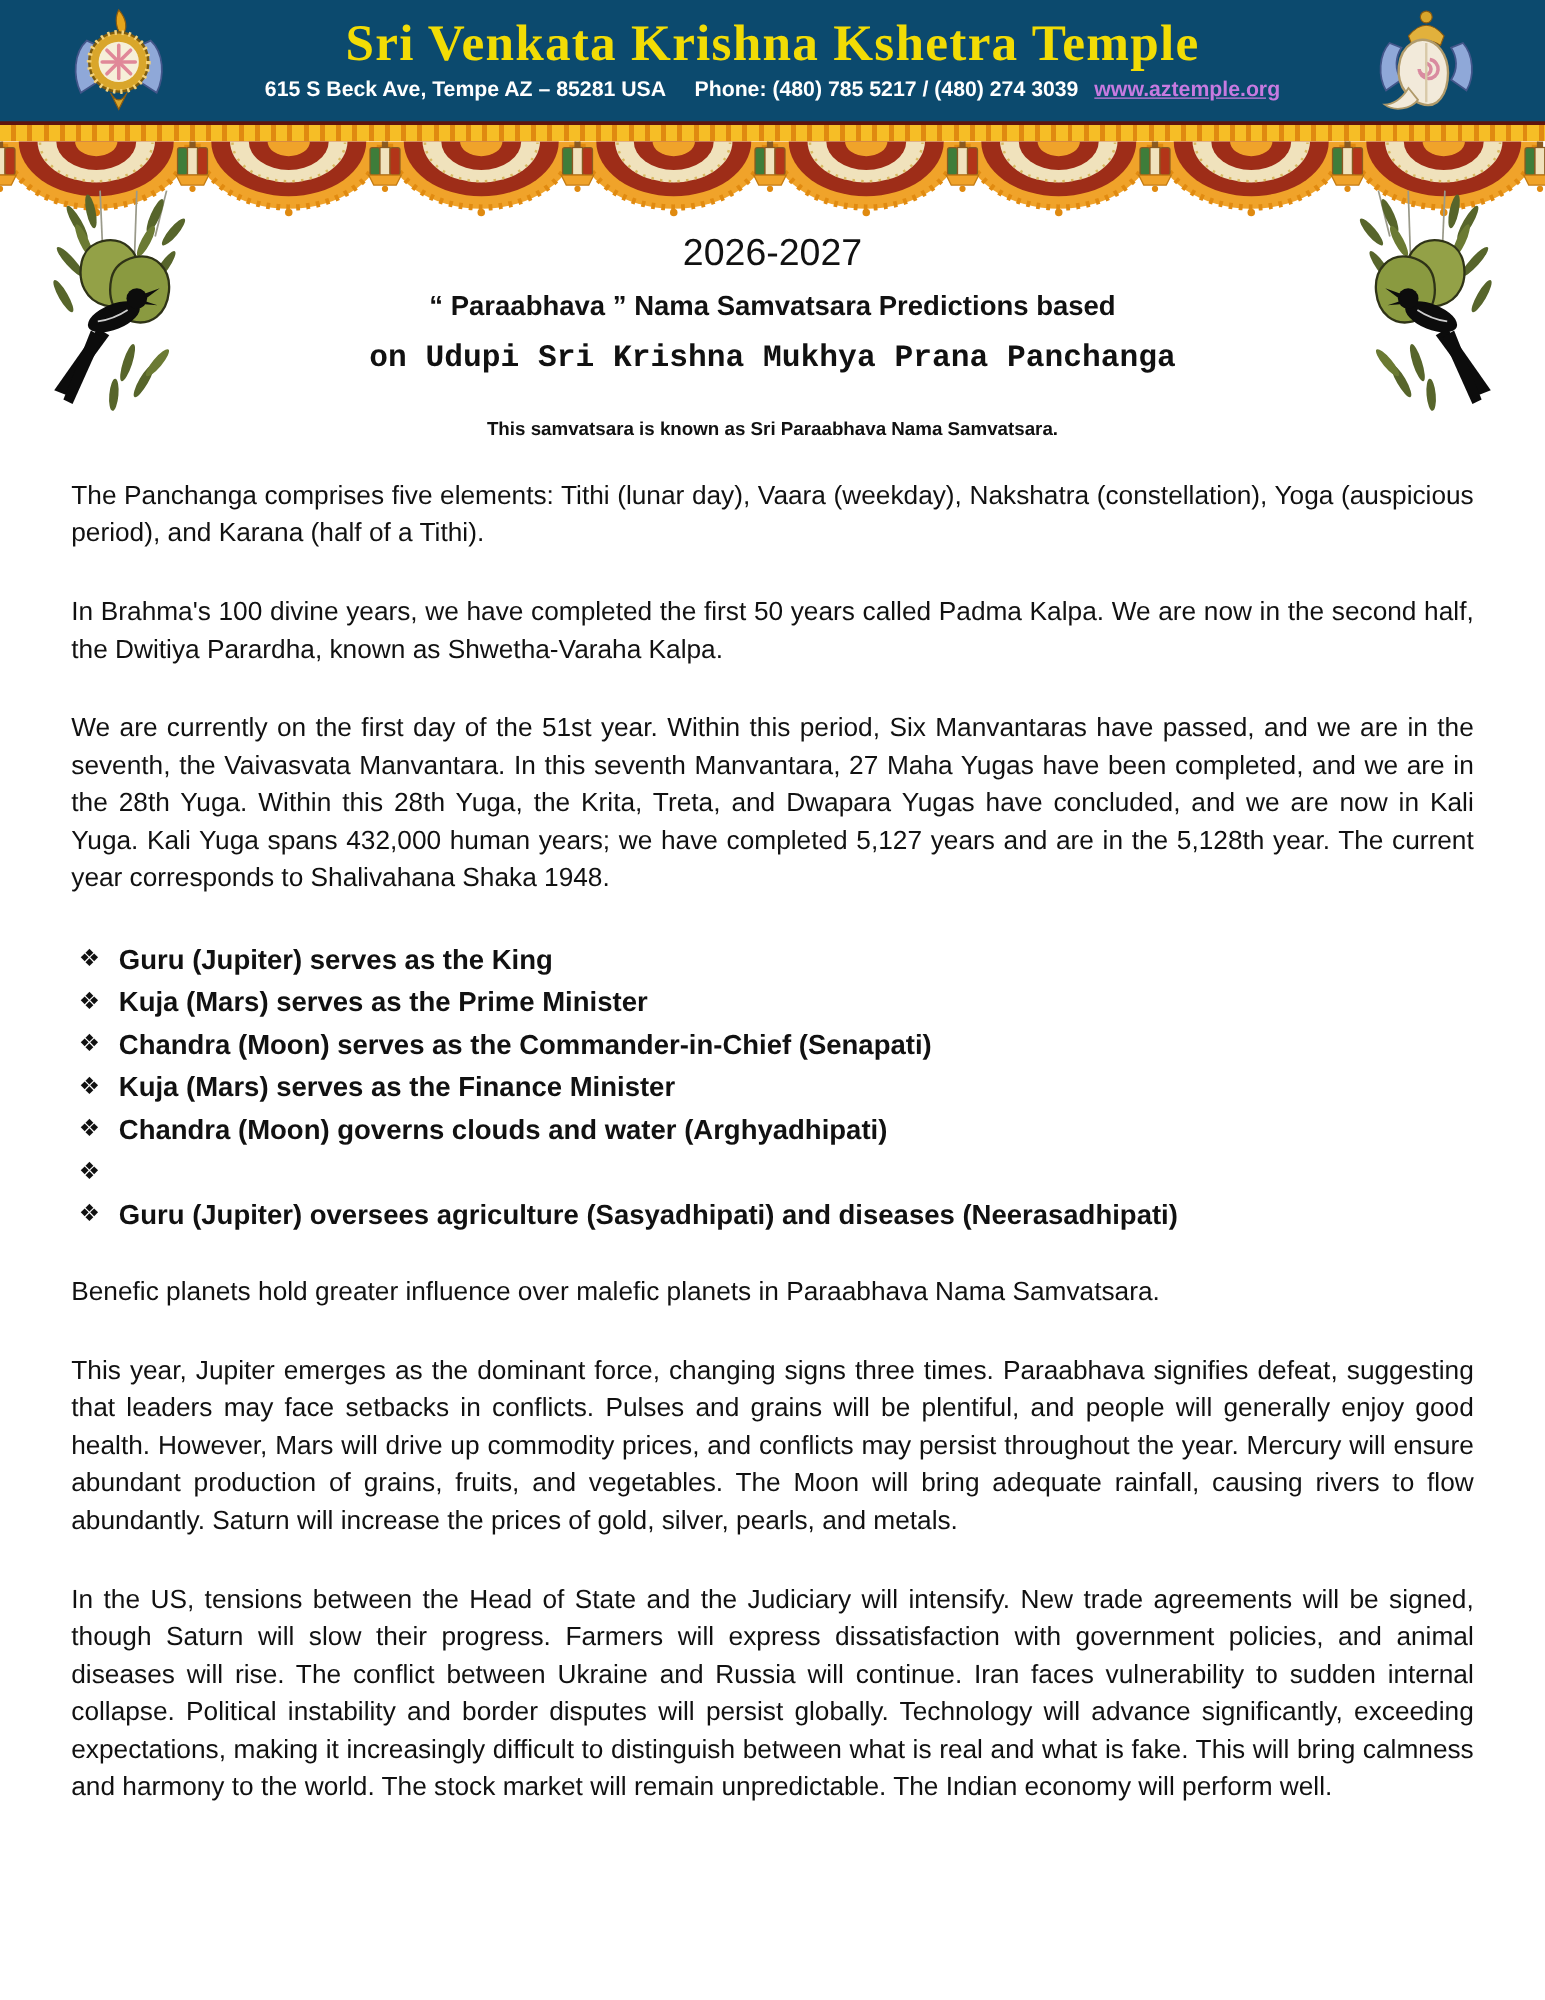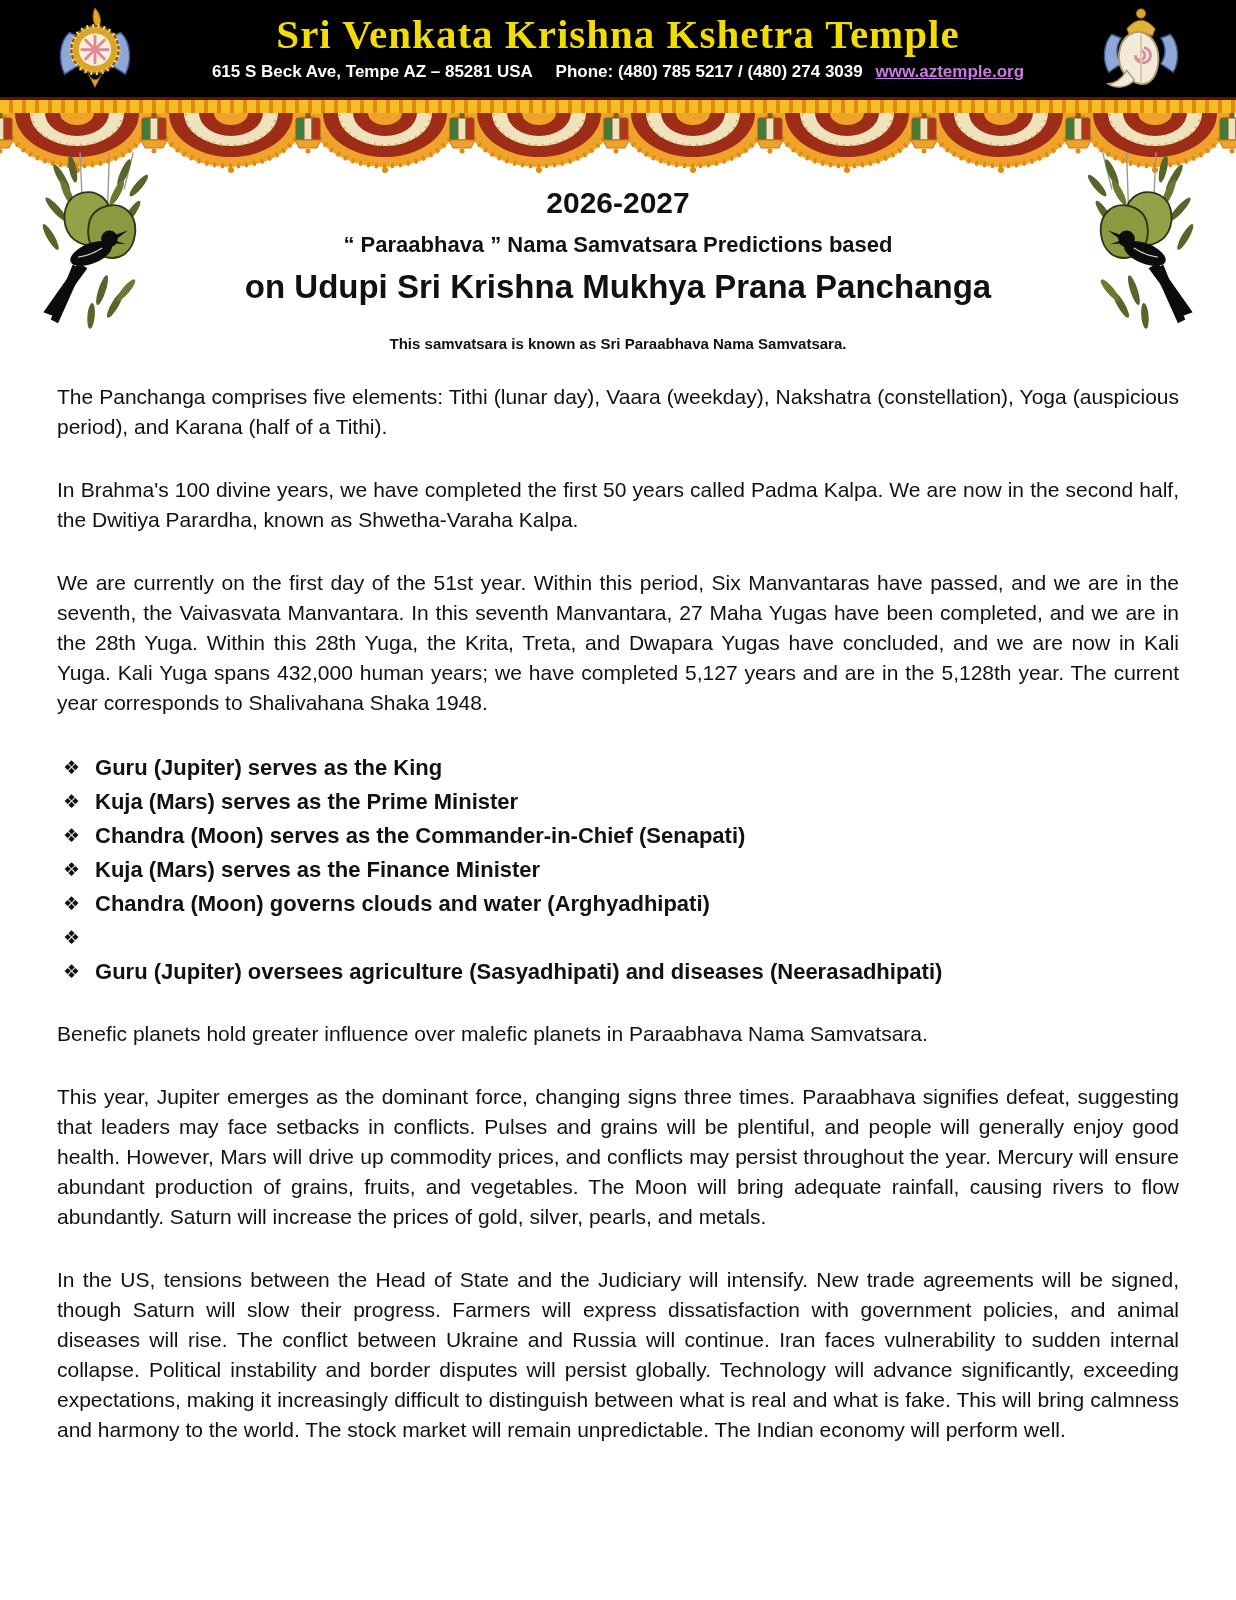--- a/index.html
+++ b/index.html
@@ -11,21 +11,21 @@
     background:#ffffff;
     font-family:"Liberation Sans", "DejaVu Sans", sans-serif;
     color:#111;
     overflow:hidden;
   }
 
   
   .header {
     position:relative;
     height:100px;
-    background:#000000;
+    background:#0c4a6e;
     border-bottom:3px solid #5e140d;
     text-align:center;
   }
   .temple-name {
     font-family:"Liberation Serif", "DejaVu Serif", serif;
     font-weight:bold;
     font-size:41px;
     line-height:52px;
     padding-top:8px;
     color:#F2DC05;
@@ -56,23 +56,23 @@
       #E08A10 9px, #E08A10 13px);
   }
   .garland-wrap { height:62px; overflow:hidden; background:#ffffff; }
 
   
   .title-block {
     position:relative;
     text-align:center;
     padding-top:8px;
   }
-  .title-year  { font-size:30px; font-weight:bold; line-height:40px; }
+  .title-year  { font-size:30px; font-weight:normal; line-height:40px; }
   .title-line1 { font-size:22px; font-weight:bold; line-height:44px; }
-  .title-line2 { font-size:33px; font-weight:bold; line-height:40px; }
+  .title-line2 { font-size:25px; font-weight:bold; line-height:40px;font-family:Liberation Mono, monospace; }
   .title-sub   { font-size:15px; font-weight:bold; margin-top:28px; }
 
   .side-deco { position:absolute; top:150px; width:156px; height:184px; }
   .side-deco.left  { left:14px; }
   .side-deco.right { right:14px; transform:scaleX(-1); }
 
   
   .content {
     margin:30px 57px 0 57px;
     font-size:21px;

